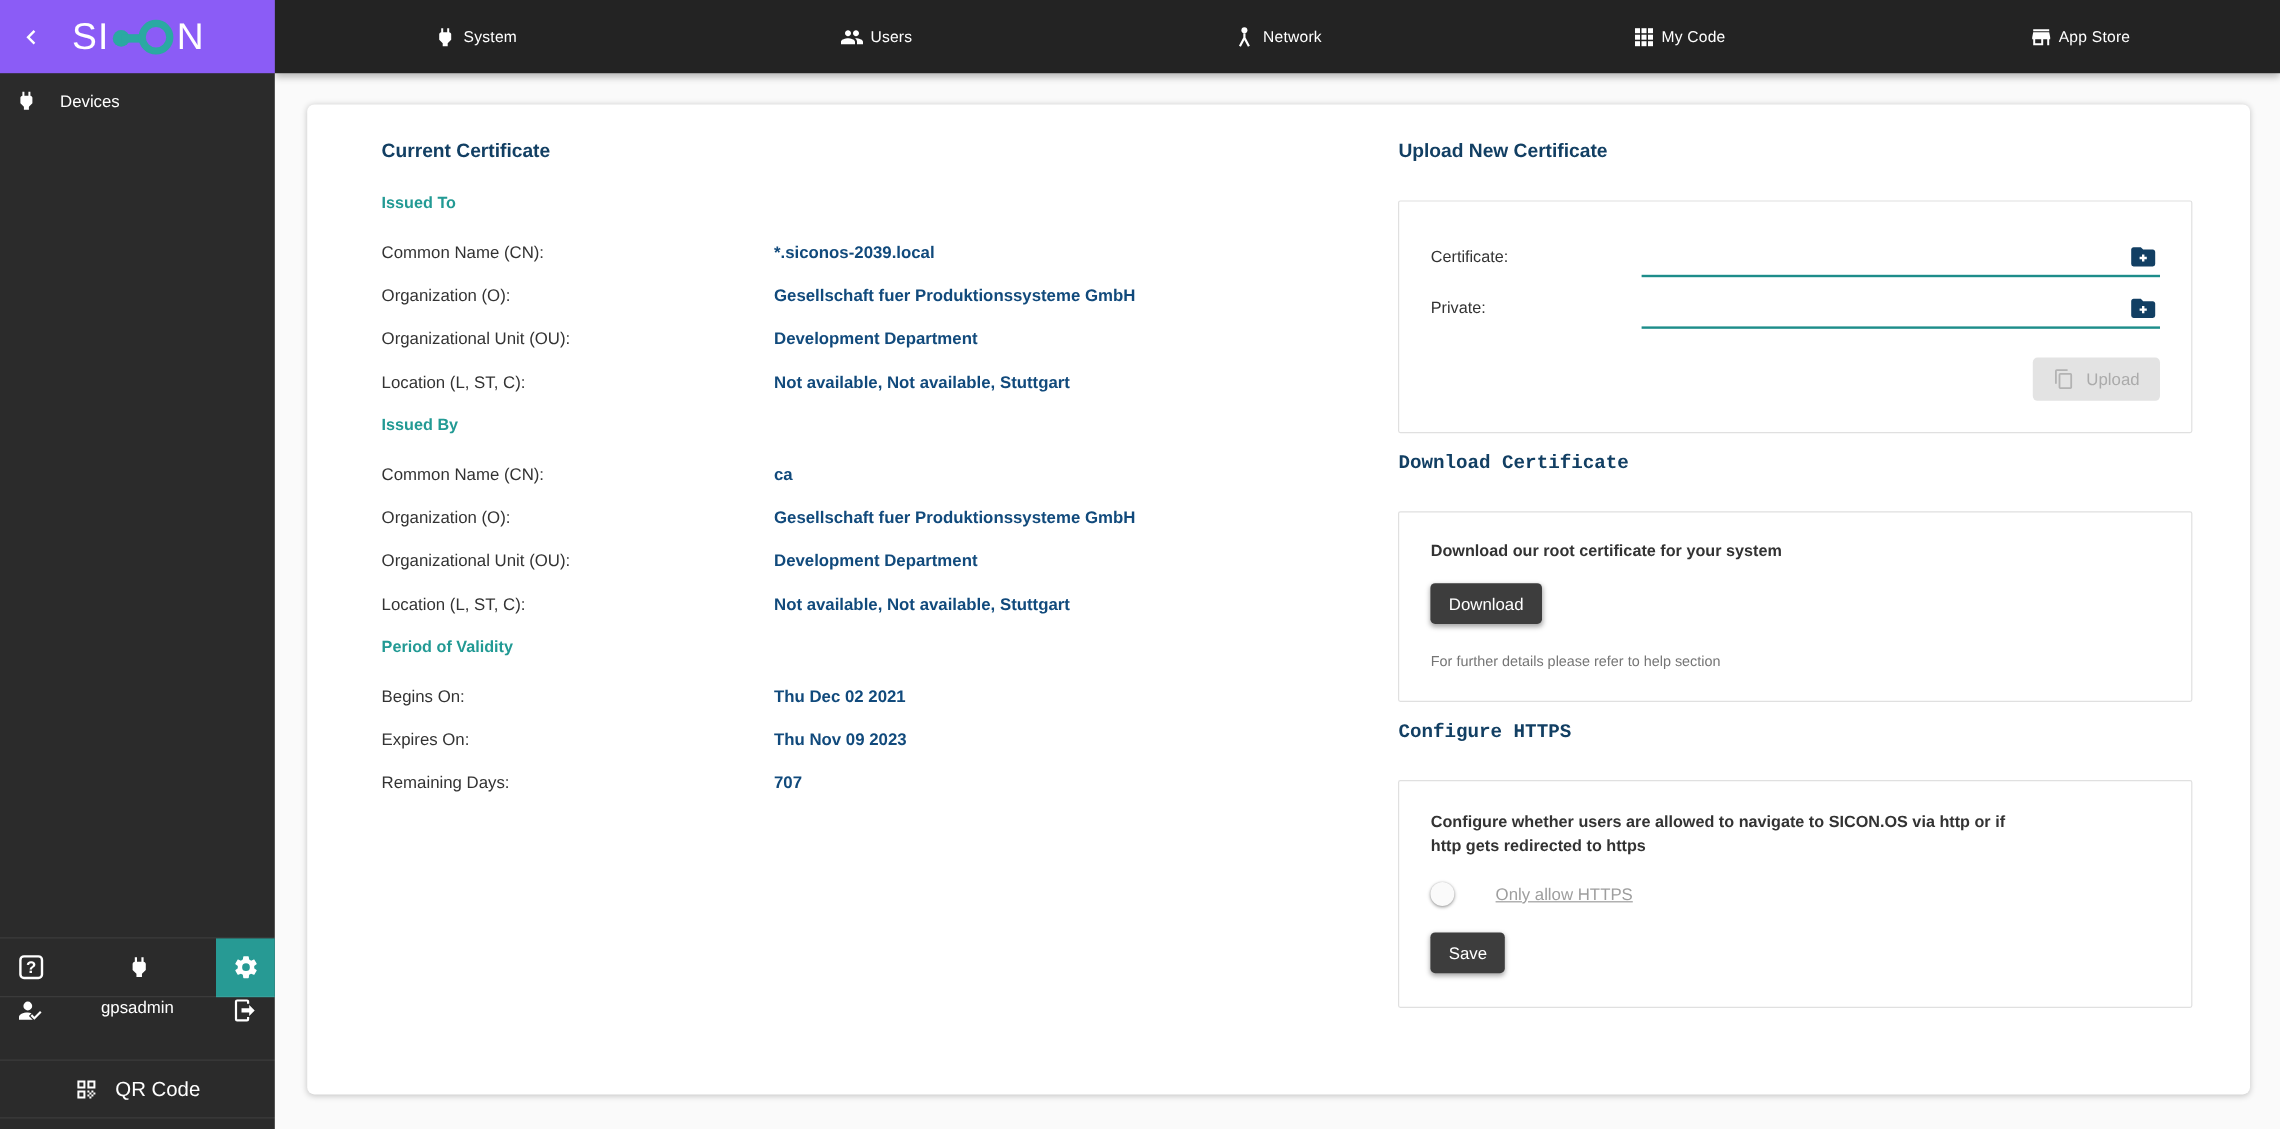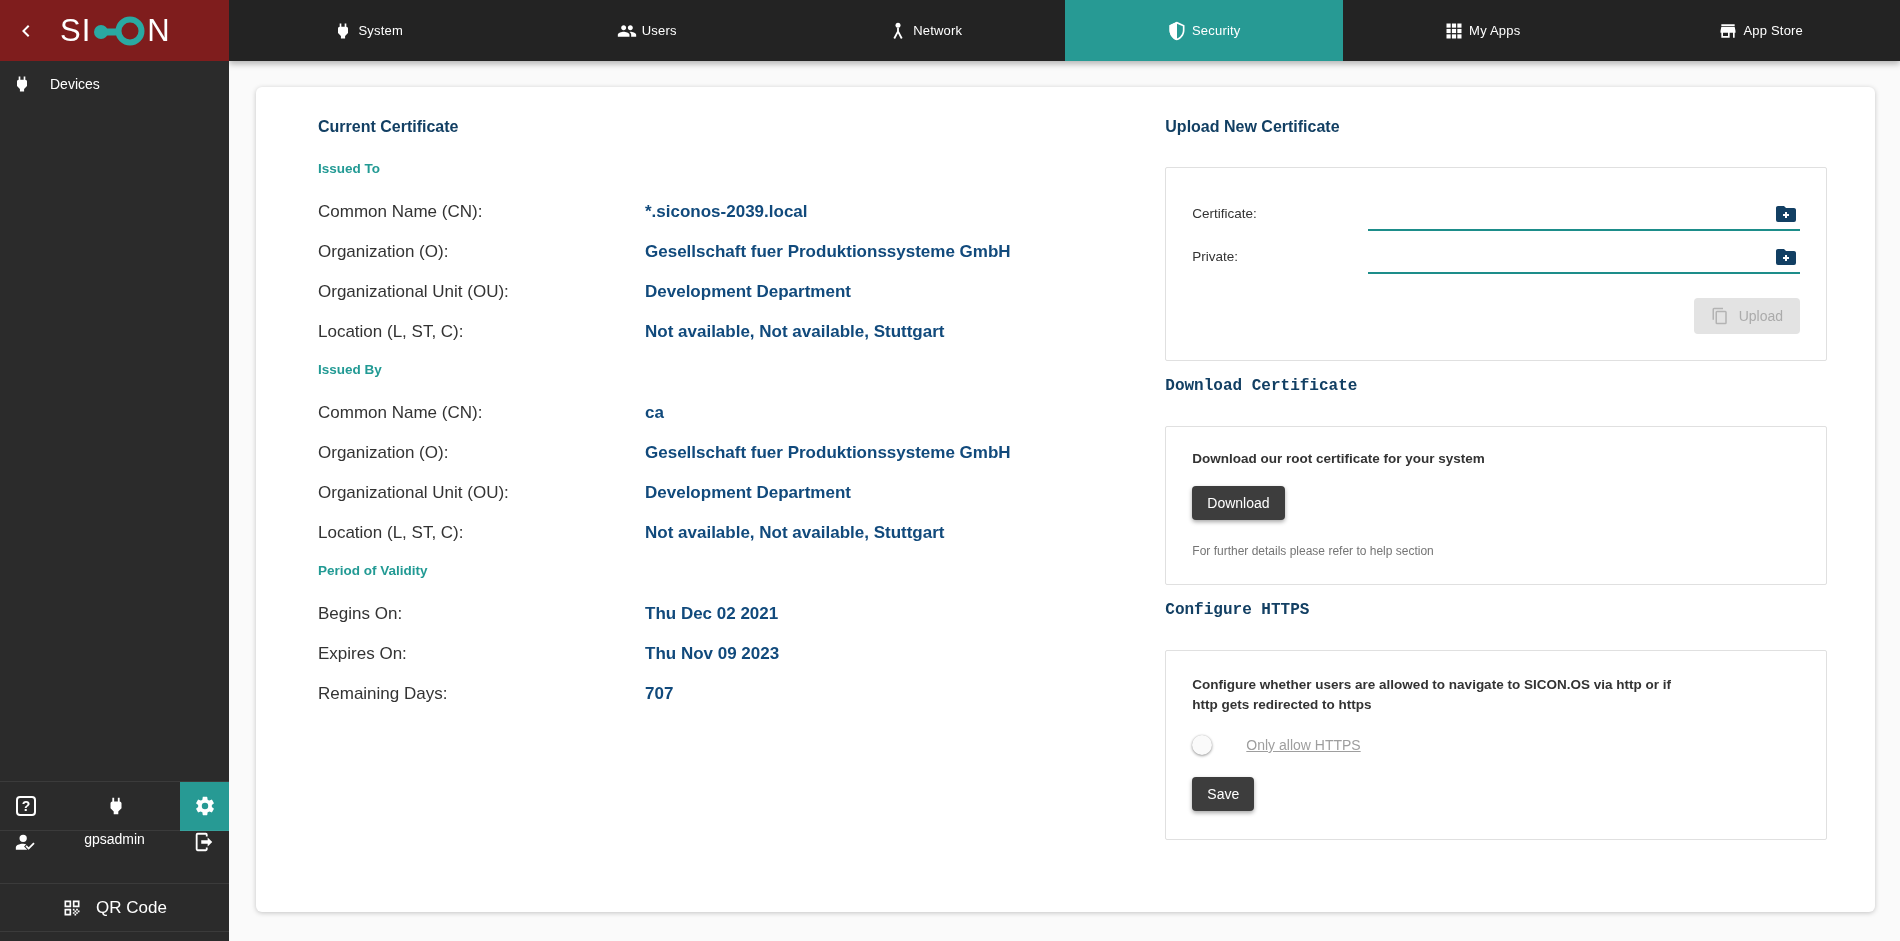--- a/index.html
+++ b/index.html
@@ -24,21 +24,21 @@
   .tab.active { background:#279a94; }
   .tab .ticon { width:20px; height:20px; }
   .tab .tlabel { font-size:13px; letter-spacing:.2px; }
 
   
   .sidebar {
     position:absolute; left:0; top:0; bottom:0; width:229px;
     background:#2b2b2b; z-index:4; display:flex; flex-direction:column;
     color:#fff;
   }
-  .side-header { height:61px; display:flex; align-items:center; padding:0 14px; background:#7f1d1d; }
+  .side-header { height:61px; display:flex; align-items:center; padding:0 14px; background:#8b5cf6; }
   .back-btn { width:24px; height:24px; color:#fff; cursor:pointer; display:flex; align-items:center; justify-content:center; }
   .logo { display:flex; align-items:center; margin-left:22px; }
   .logo-text { color:#fff; font-size:31px; font-weight:300; letter-spacing:1px; line-height:1; }
   .logo svg { margin:0 1px; }
   .side-item {
     height:46px; display:flex; align-items:center; padding-left:12px; gap:18px;
     font-size:14px; color:#fff; cursor:pointer;
   }
   .side-item .sicon { width:20px; height:20px; }
   .side-spacer { flex:1; }
@@ -75,21 +75,21 @@
     background:#fff; border-radius:6px; box-shadow:0 1px 5px rgba(0,0,0,.22);
     padding:30px 48px 0 62px; display:flex;
   }
   .col-left { width:849px; }
   .col-right { width:663px; }
 
   .sec-title { font-size:16px; font-weight:700; color:#123f63; line-height:20px; }
   .col-left .sec-title { margin-bottom:24px; }
   .sub-title { font-size:13.5px; font-weight:700; color:#229a94; margin-bottom:26px; }
   .group { margin-bottom:10px; }
-  .cert-row { display:flex; align-items:baseline; margin-bottom:20px; font-size:17px; }
+  .cert-row { display:flex; align-items:baseline; margin-bottom:20px; font-size:14px; }
   .cert-label { width:327px; color:#333; }
   .cert-value { font-weight:700; color:#114a7c; }
 
   .panel { border:1px solid #e0e0e0; border-radius:2px; background:#fff; }
 
   
   .upload-panel { margin-top:30px; padding:34px 26px 26px 26px; }
   .field { display:flex; align-items:flex-end; margin-bottom:14px; }
   .field-label { width:176px; font-size:13.5px; color:#333; padding-bottom:10px; }
   .field-input {
@@ -211,42 +211,35 @@
     </div>
     <div class="tab">
       <svg class="ticon" viewBox="0 0 24 24">
           <circle cx="12" cy="5" r="3" fill="#fff"></circle>
           <g stroke="#fff" stroke-width="2.2" fill="none">
             <path d="M12 8v4.5M12 12.5l-4.5 8.5M12 12.5l4.5 8.5"></path>
           </g>
         </svg>
       <span class="tlabel">Network</span>
     </div>
-    <div class="tab active">
-      <svg class="ticon" viewBox="0 0 24 24">
-          <path fill="#fff" d="M21,11C21,16.55 17.16,21.74 12,23C6.84,21.74 3,16.55 3,11V5L12,1L21,5V11M12,21C15.75,20 19,15.54 19,11.22V6.3L12,3.18V21Z"></path>
-          <path fill="#fff" d="M12,1L3,5V11C3,16.55 6.84,21.74 12,23V1Z"></path>
-        </svg>
-      <span class="tlabel">Security</span>
-    </div>
     <div class="tab">
       <svg class="ticon" viewBox="0 0 24 24">
           <g fill="#fff">
             <rect x="3" y="3" width="5" height="5"></rect>
             <rect x="9.5" y="3" width="5" height="5"></rect>
             <rect x="16" y="3" width="5" height="5"></rect>
             <rect x="3" y="9.5" width="5" height="5"></rect>
             <rect x="9.5" y="9.5" width="5" height="5"></rect>
             <rect x="16" y="9.5" width="5" height="5"></rect>
             <rect x="3" y="16" width="5" height="5"></rect>
             <rect x="9.5" y="16" width="5" height="5"></rect>
             <rect x="16" y="16" width="5" height="5"></rect>
           </g>
         </svg>
-      <span class="tlabel">My Apps</span>
+      <span class="tlabel">My Code</span>
     </div>
     <div class="tab">
       <svg class="ticon" viewBox="0 0 24 24">
           <path fill="#fff" d="M12,18H6V14H12M21,14V12L20,7H4L3,12V14H4V20H14V14H18V20H20V14M20,4H4V6H20V4Z"></path>
         </svg>
       <span class="tlabel">App Store</span>
     </div>
   </nav>
 
   <main class="content">

